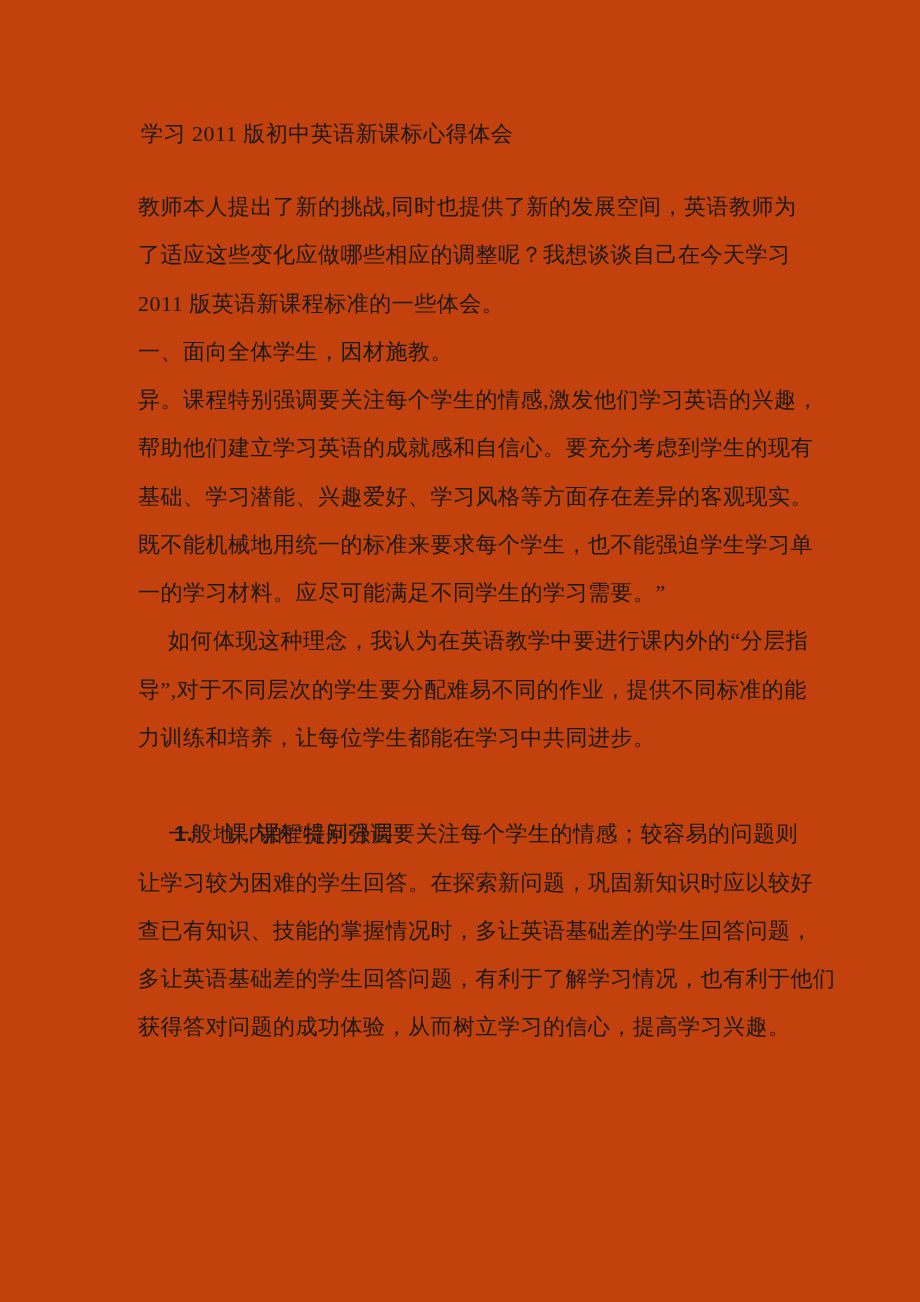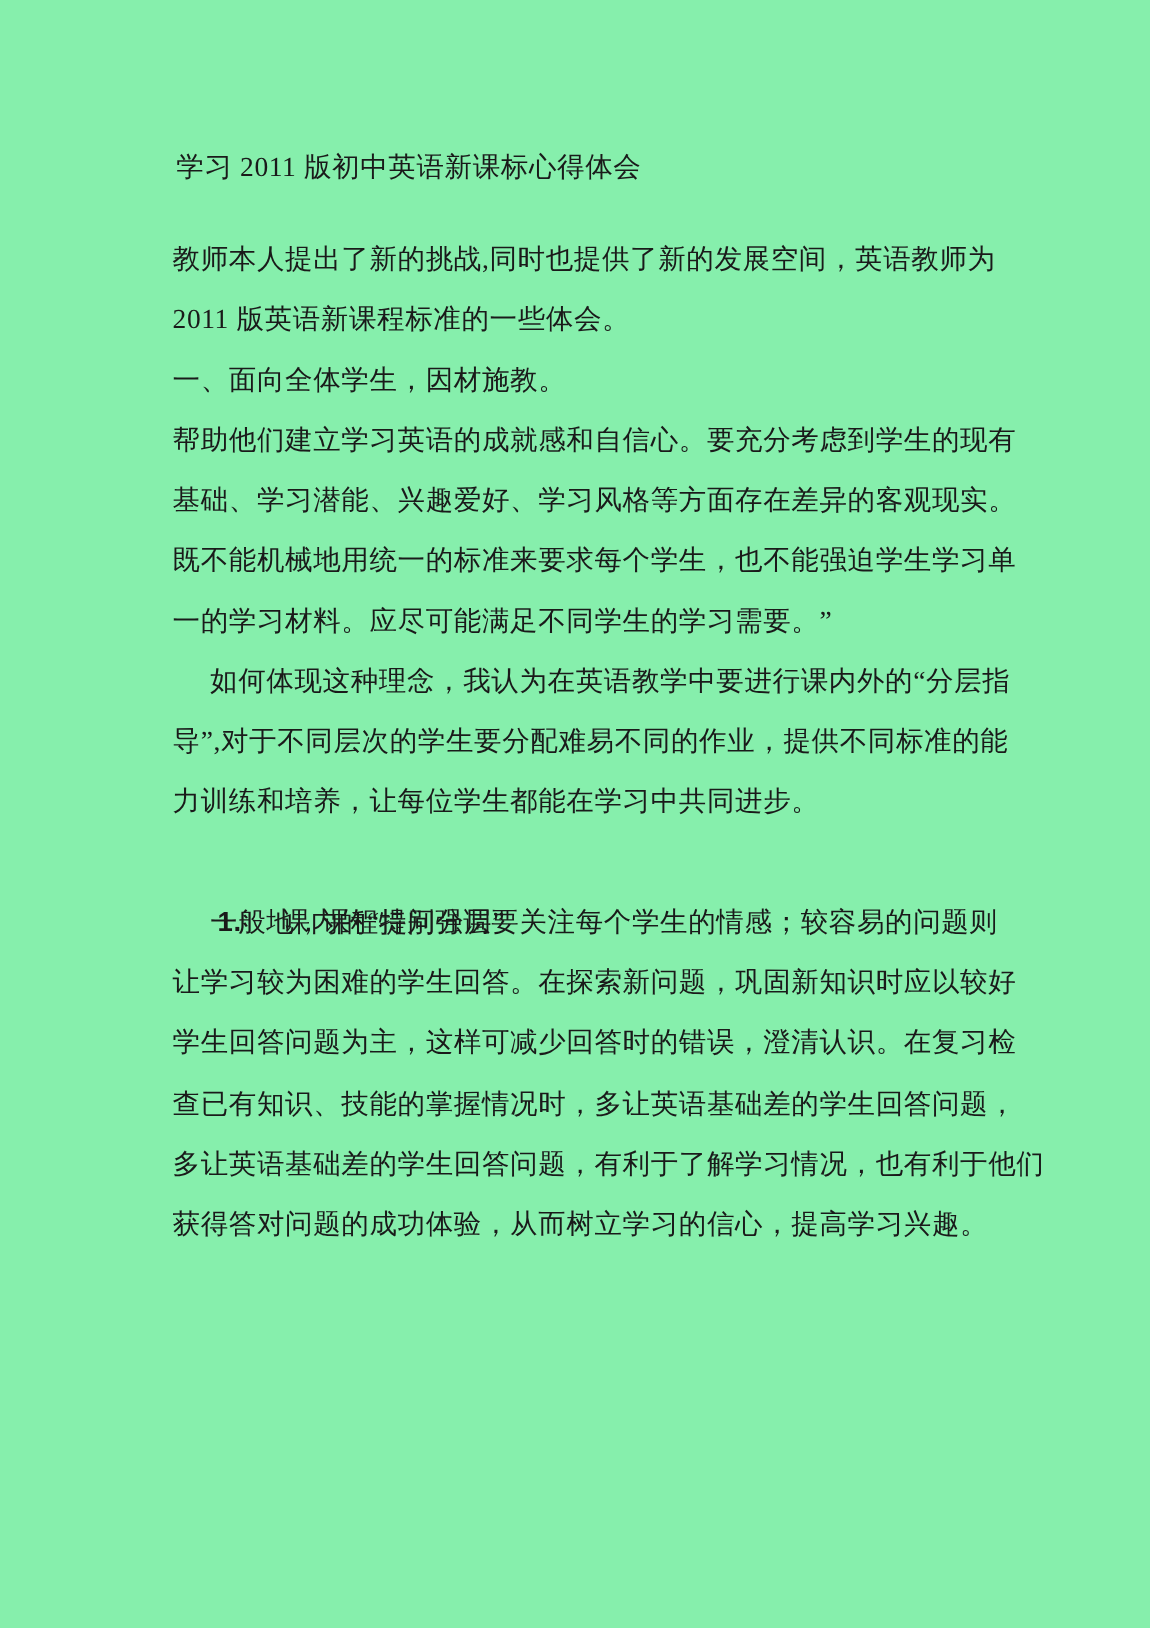--- a/index.html
+++ b/index.html
@@ -4,21 +4,21 @@
 <style>
   html, body {
     margin: 0;
     padding: 0;
     background: #ffffff;
   }
   .page {
     position: relative;
     width: 920px;
     height: 1302px;
-    background: #86efac;
+    background: #c2410c;
     overflow: hidden;
     font-family: "Liberation Serif", "DejaVu Serif", serif;
     color: #1a1a1a;
     text-decoration: underline;
   }
   .doc-title {
     position: absolute;
     left: 141px;
     top: 119px;
     font-size: 22px;
@@ -50,33 +50,34 @@
 </style>
 </head>
 <body>
 
 <div class="page">
 
   <div class="doc-title">学习 2011 版初中英语新课标心得体会</div>
 
   <div class="body-text">
     <div class="line">教师本人提出了新的挑战,同时也提供了新的发展空间，英语教师为</div>
+    <div class="line">了适应这些变化应做哪些相应的调整呢？我想谈谈自己在今天学习</div>
     <div class="line">2011 版英语新课程标准的一些体会。</div>
     <div class="line">一、面向全体学生，因材施教。</div>
+    <div class="line">异。课程特别强调要关注每个学生的情感,激发他们学习英语的兴趣，</div>
     <div class="line">帮助他们建立学习英语的成就感和自信心。要充分考虑到学生的现有</div>
     <div class="line">基础、学习潜能、兴趣爱好、学习风格等方面存在差异的客观现实。</div>
     <div class="line">既不能机械地用统一的标准来要求每个学生，也不能强迫学生学习单</div>
     <div class="line">一的学习材料。应尽可能满足不同学生的学习需要。”</div>
     <div class="line ind">如何体现这种理念，我认为在英语教学中要进行课内外的“分层指</div>
     <div class="line">导”,对于不同层次的学生要分配难易不同的作业，提供不同标准的能</div>
     <div class="line">力训练和培养，让每位学生都能在学习中共同进步。</div>
     <div class="line">
       <span class="hnum">1.</span><span>课内的“提问分层”</span>
     </div>
     <div class="line ind">一般地，课程特别强调要关注每个学生的情感；较容易的问题则</div>
     <div class="line">让学习较为困难的学生回答。在探索新问题，巩固新知识时应以较好</div>
-    <div class="line">学生回答问题为主，这样可减少回答时的错误，澄清认识。在复习检</div>
     <div class="line">查已有知识、技能的掌握情况时，多让英语基础差的学生回答问题，</div>
     <div class="line">多让英语基础差的学生回答问题，有利于了解学习情况，也有利于他们</div>
     <div class="line">获得答对问题的成功体验，从而树立学习的信心，提高学习兴趣。</div>
   </div>
 
 </div>
 
 </body></html>

